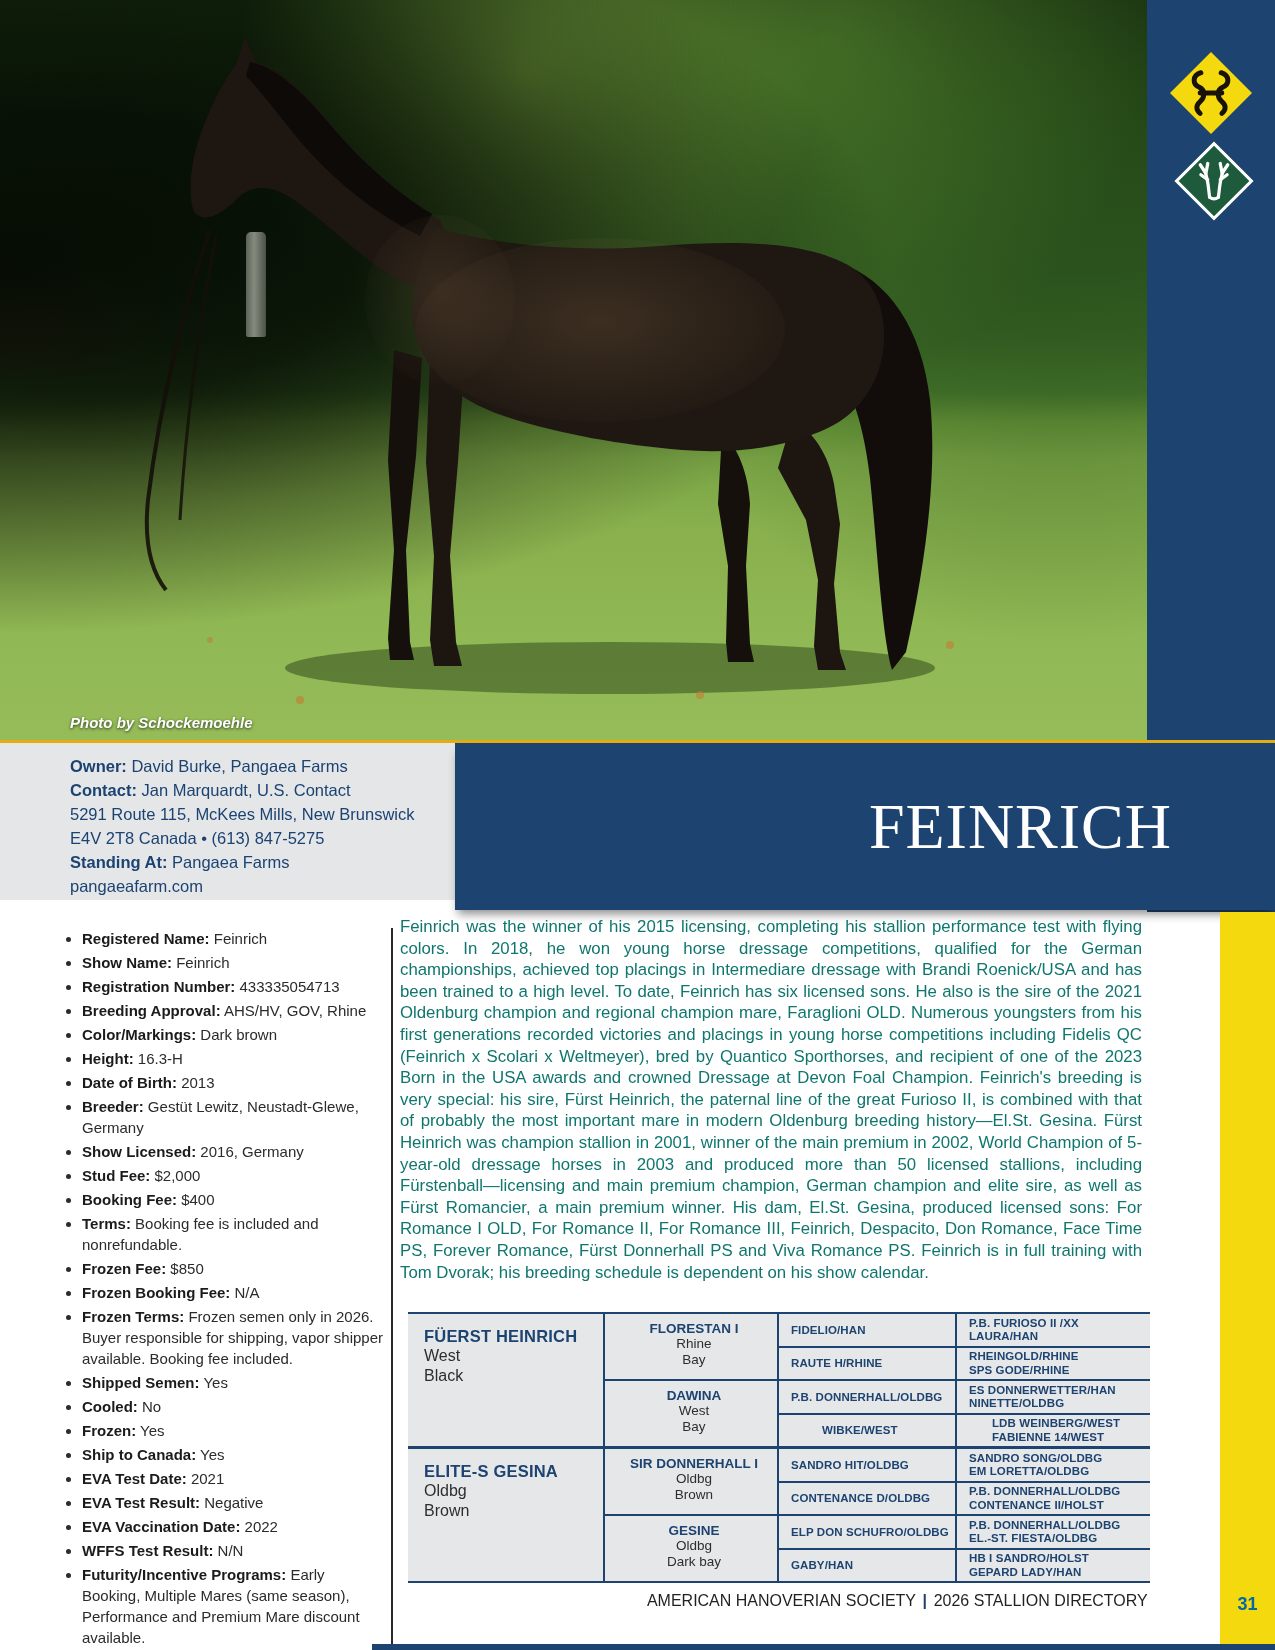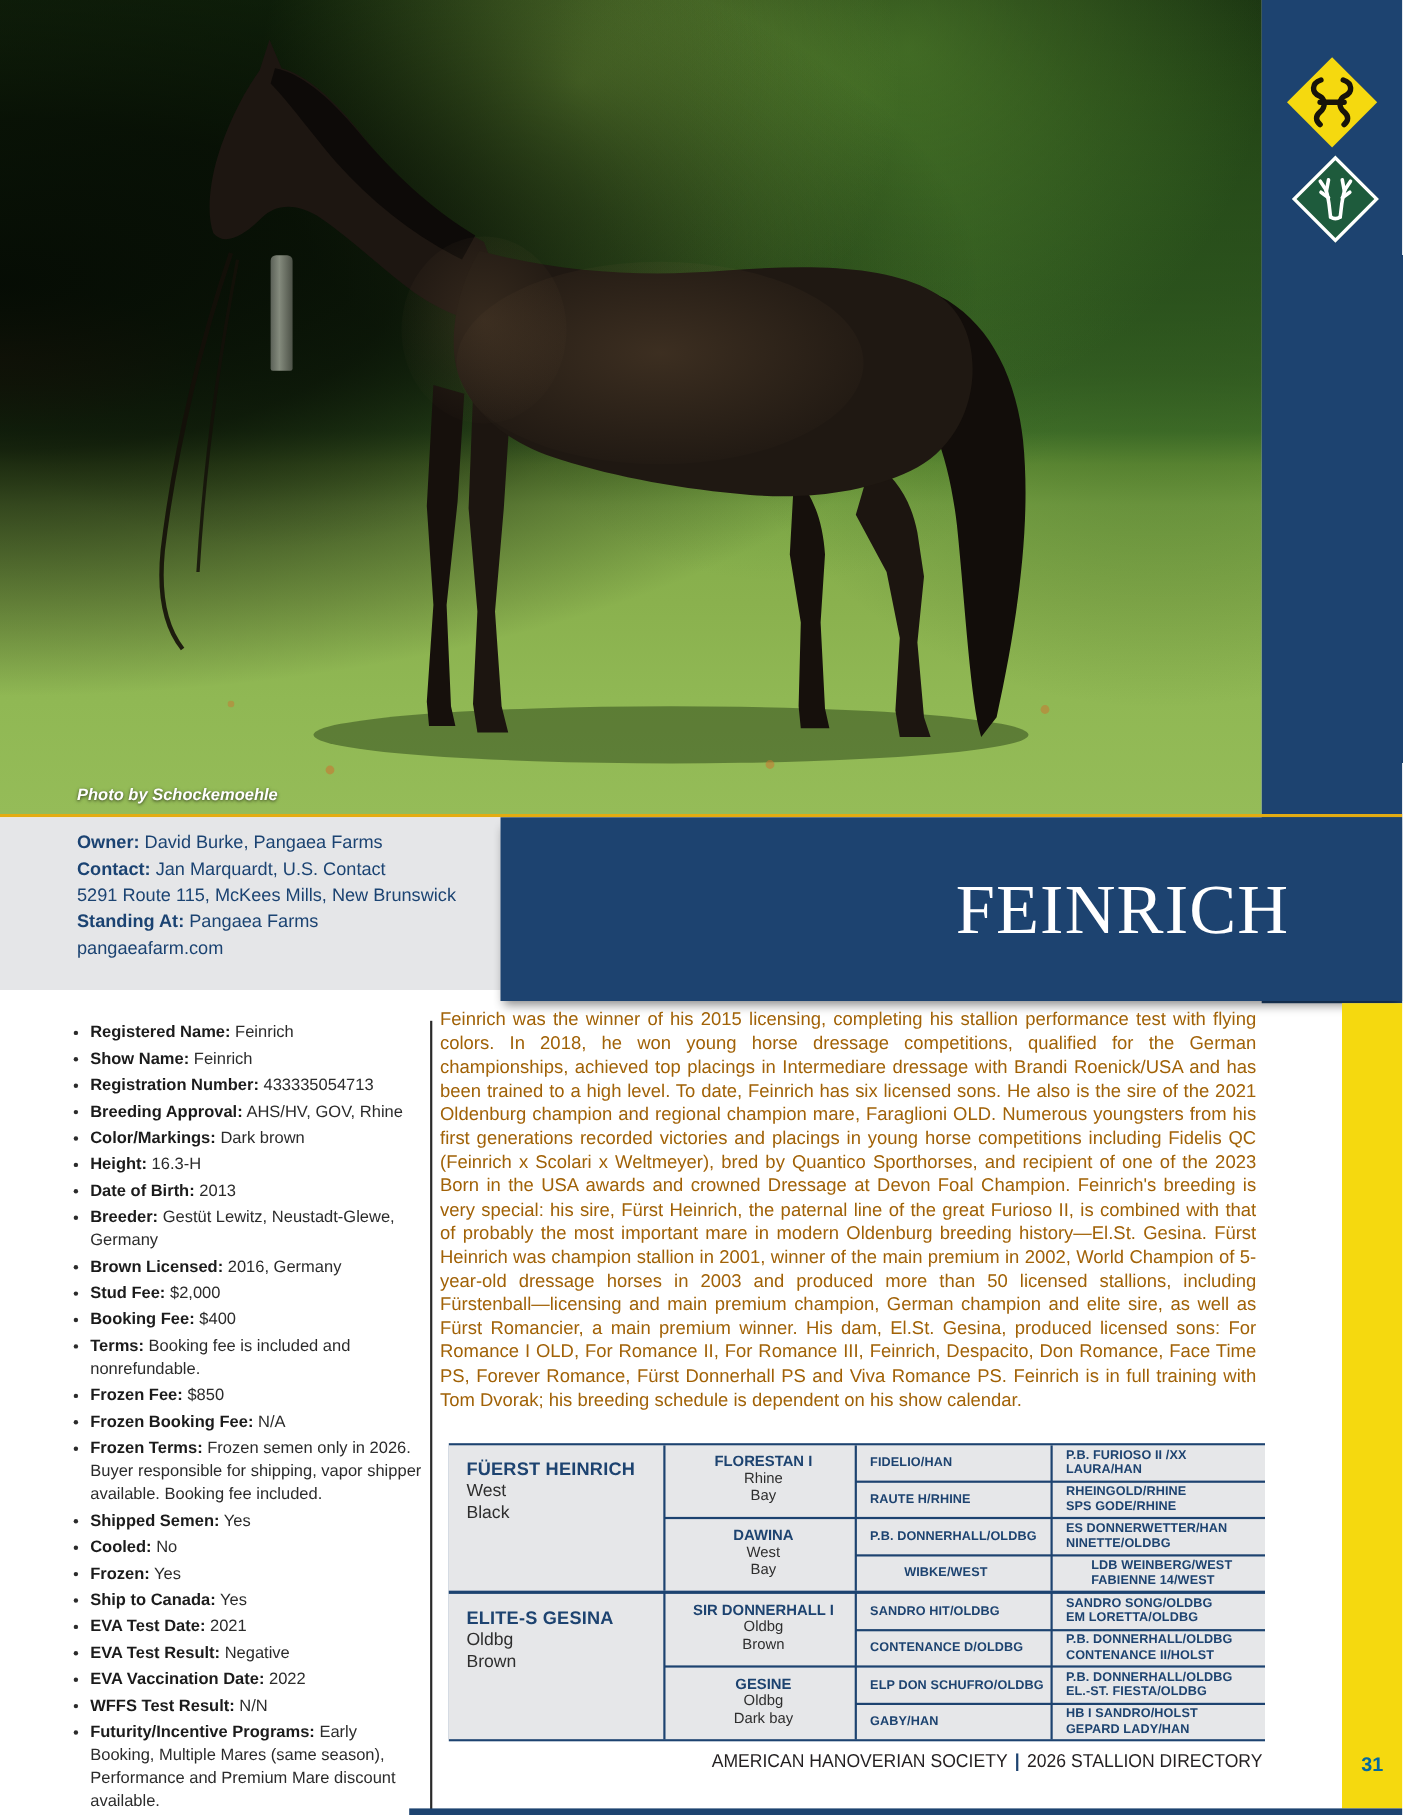--- a/index.html
+++ b/index.html
@@ -48,21 +48,21 @@
 
   
   .left-col{position:absolute;left:62px;top:928px;width:322px;}
   .left-col ul{margin:0;padding-left:20px;list-style:disc;}
   .left-col li{font-size:15px;line-height:21px;margin-bottom:3px;color:#2b2b2b;}
   .left-col li b{color:#1b1b1b;}
   .vdivider{position:absolute;left:391px;top:928px;width:2px;height:722px;background:#2a2a2a;}
 
   
   .bio{position:absolute;left:400px;top:916px;width:742px;margin:0;font-size:16.8px;
-    line-height:21.6px;text-align:justify;color:#a16207;}
+    line-height:21.6px;text-align:justify;color:#0f766e;}
 
   
   .pedigree{position:absolute;left:408px;top:1312px;width:742px;
     border-top:2px solid #1D4370;border-bottom:2px solid #1D4370;}
   .ped-half{display:grid;grid-template-columns:195px 172px 176px 1fr;grid-auto-rows:1fr;
     gap:2px;background:#1D4370;height:132px;}
   .ped-half + .ped-half{border-top:3px solid #1D4370;}
   .pc{background:#E6E7E9;padding:4px 6px 3px 12px;box-sizing:border-box;overflow:hidden;}
   .pc .nm{color:#1D4370;font-weight:700;}
   .pc .sub{color:#2e2e2e;}
@@ -152,39 +152,40 @@
       </g>
     </svg>
   </div>
 
   <div class="gold-rule"></div>
 
   <div class="owner-box" id="owner-box">
       <div class="owner-line"><b>Owner:</b> David Burke, Pangaea Farms</div>
       <div class="owner-line"><b>Contact:</b> Jan Marquardt, U.S. Contact</div>
       <div class="owner-line">5291 Route 115, McKees Mills, New Brunswick</div>
+      <div class="owner-line">E4V 2T8 Canada • (613) 847-5275</div>
       <div class="owner-line"><b>Standing At:</b> Pangaea Farms</div>
       <div class="owner-line">pangaeafarm.com</div>
     </div>
 
   <div class="banner">
     <h1>FEINRICH</h1>
   </div>
 
   <div class="left-col">
     <ul id="details-list">
         <li><b>Registered Name:</b> Feinrich</li>
         <li><b>Show Name:</b> Feinrich</li>
         <li><b>Registration Number:</b> 433335054713</li>
         <li><b>Breeding Approval:</b> AHS/HV, GOV, Rhine</li>
         <li><b>Color/Markings:</b> Dark brown</li>
         <li><b>Height:</b> 16.3-H</li>
         <li><b>Date of Birth:</b> 2013</li>
         <li><b>Breeder:</b> Gestüt Lewitz, Neustadt-Glewe, Germany</li>
-        <li><b>Brown Licensed:</b> 2016, Germany</li>
+        <li><b>Show Licensed:</b> 2016, Germany</li>
         <li><b>Stud Fee:</b> $2,000</li>
         <li><b>Booking Fee:</b> $400</li>
         <li><b>Terms:</b> Booking fee is included and nonrefundable.</li>
         <li><b>Frozen Fee:</b> $850</li>
         <li><b>Frozen Booking Fee:</b> N/A</li>
         <li><b>Frozen Terms:</b> Frozen semen only in 2026. Buyer responsible for shipping, vapor shipper available. Booking fee included.</li>
         <li><b>Shipped Semen:</b> Yes</li>
         <li><b>Cooled:</b> No</li>
         <li><b>Frozen:</b> Yes</li>
         <li><b>Ship to Canada:</b> Yes</li>

